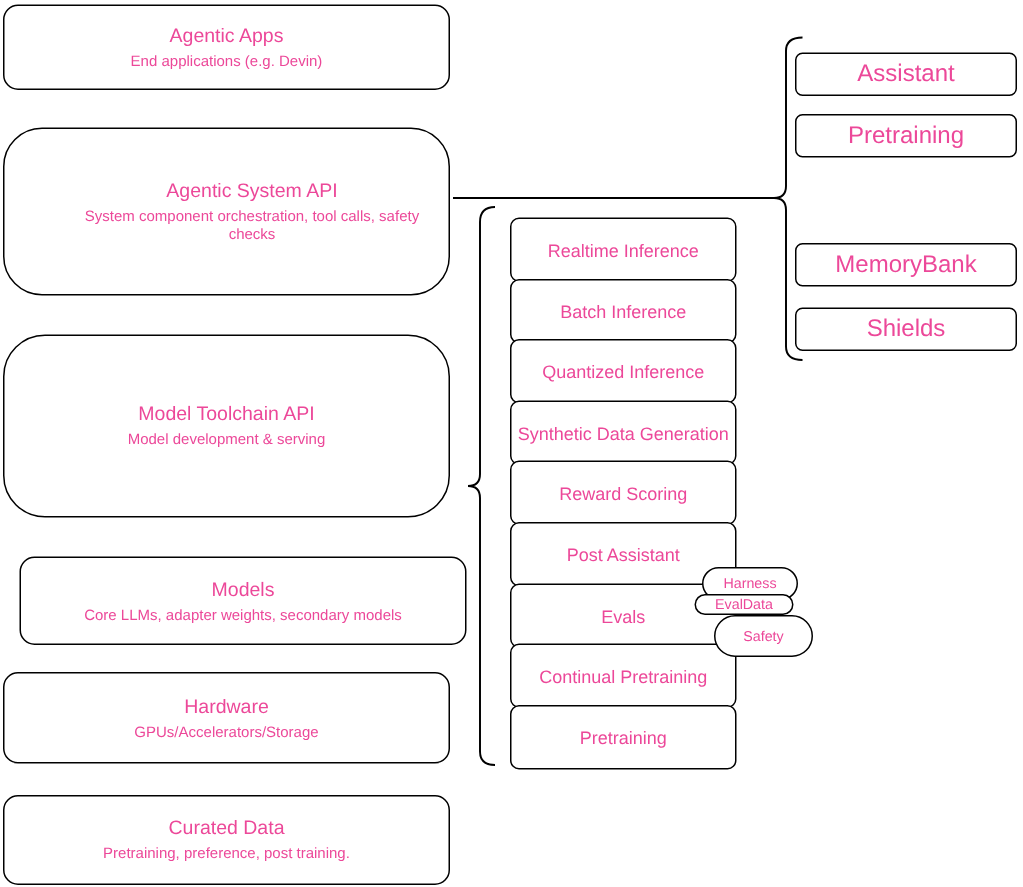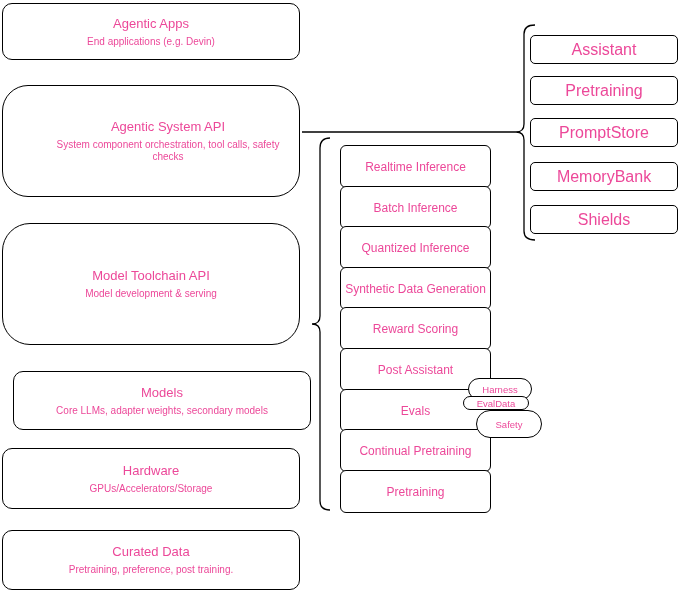--- a/index.html
+++ b/index.html
@@ -116,23 +116,20 @@
   <div class="pill" style="left:476px;top:410px;width:66px;height:28px;">
     <span>Safety</span>
   </div>
 
   <div class="box rbox" style="top:35px;">
     <span>Assistant</span>
   </div>
   <div class="box rbox" style="top:76px;">
     <span>Pretraining</span>
   </div>
-  <div class="box rbox" style="top:118px;">
-    <span>PromptStore</span>
-  </div>
   <div class="box rbox" style="top:162px;">
     <span>MemoryBank</span>
   </div>
   <div class="box rbox" style="top:205px;">
     <span>Shields</span>
   </div>
 
   <svg class="overlay" width="682" height="591" viewBox="0 0 682 591">
     <path d="M302,132 L516,132" fill="none" stroke="#000000" stroke-width="1.3"></path>
     <path d="M330,138 Q320,138 320,148 L320,316 Q320,324 312,324 Q320,324 320,332 L320,501 Q320,510 330,510" fill="none" stroke="#000000" stroke-width="1.3"></path>

